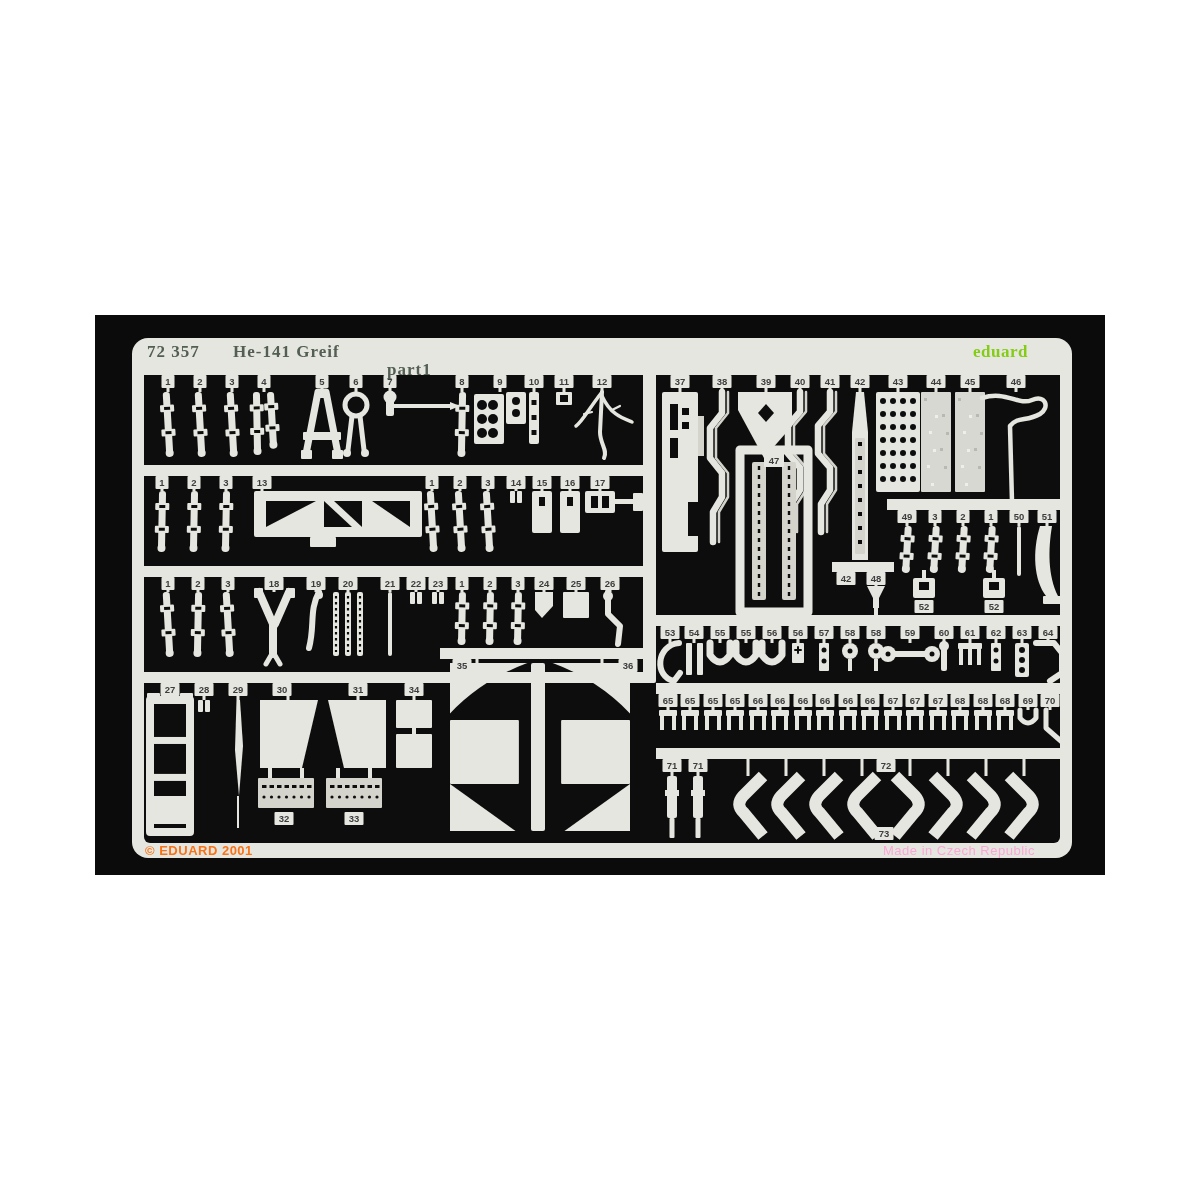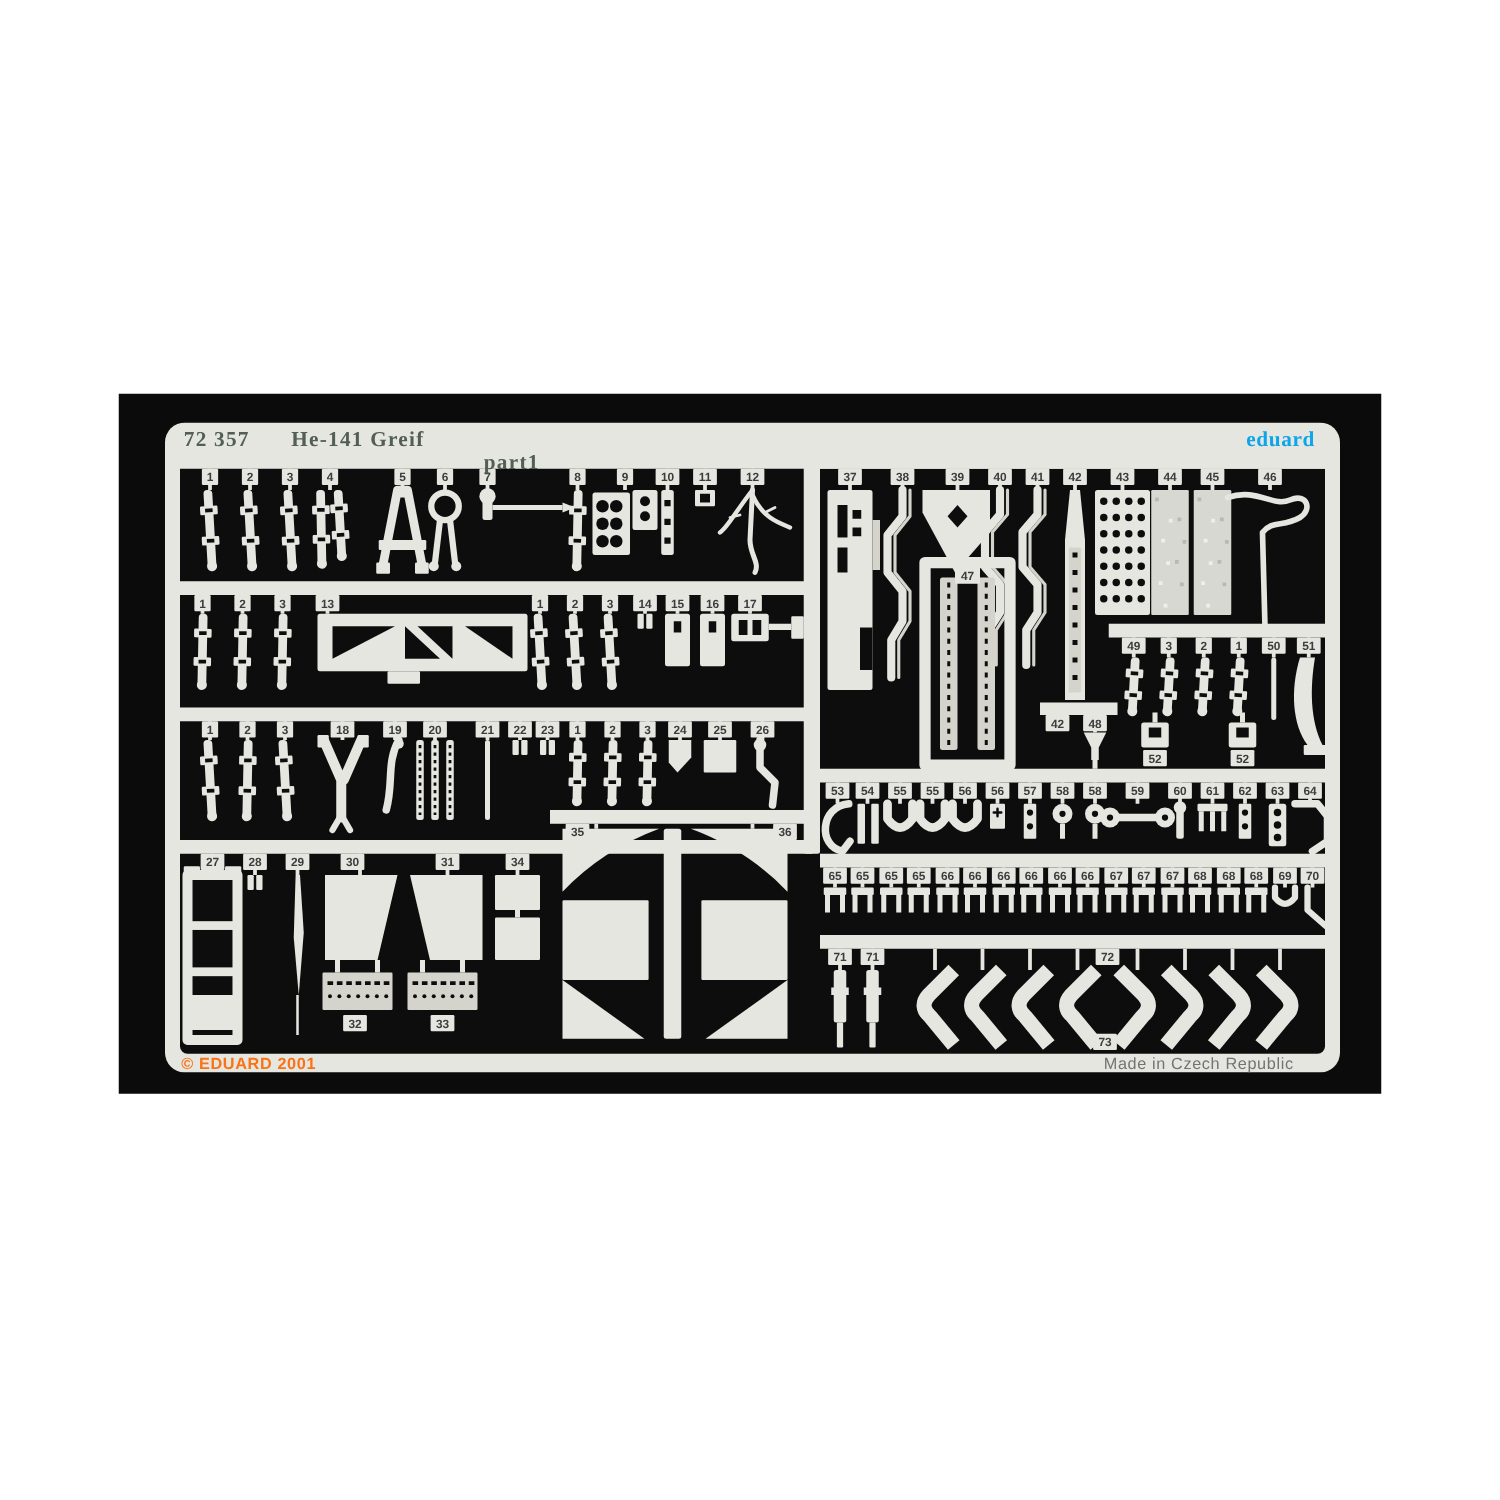--- a/index.html
+++ b/index.html
@@ -1107,17 +1107,17 @@
             <rect x="650" y="124" width="14" height="138" fill="#d4d4cc" rx="2"></rect>
             <line x1="657" y1="128" x2="657" y2="258" stroke="#101010" stroke-width="2.4" stroke-dasharray="4 5"></line>
             <rect x="632" y="115" width="20" height="14" fill="#e6e6e1" rx="1"></rect>
             <text x="642" y="126" font-size="9.5" fill="#3c3c3c" text-anchor="middle" font-family="&quot;Liberation Sans&quot;,sans-serif" font-weight="bold">47</text>
           </g>
         </g>
       </svg>
     <span class="ovl hdr" style="left: 52px; top: 27px; color: rgb(82, 95, 82);">72 357</span>
     <span class="ovl hdr" style="left: 138px; top: 27px; color: rgb(82, 95, 82);">He-141 Greif</span>
     <span class="ovl hdr" style="left: 292px; top: 28px; color: rgb(82, 95, 82); margin-top: 17px;">part1</span>
-    <span class="ovl hdr" style="left: 878px; top: 27px; letter-spacing: 0.5px; color: #0ea5e9; margin-left: 24px;">eduard</span>
+    <span class="ovl hdr" style="left: 878px; top: 27px; letter-spacing: 0.5px; color: #84cc16;">eduard</span>
     <span class="ovl ftr" style="left: 50px; top: 528px; color: #f97316;">© EDUARD 2001</span>
-    <span class="ovl ftr" style="left: 788px; top: 528px; font-weight: normal; color: #737373;">Made in Czech Republic</span>
+    <span class="ovl ftr" style="left: 788px; top: 528px; font-weight: normal; color: #f9a8d4;">Made in Czech Republic</span>
   </div>
 </div>
 
 </body></html>

